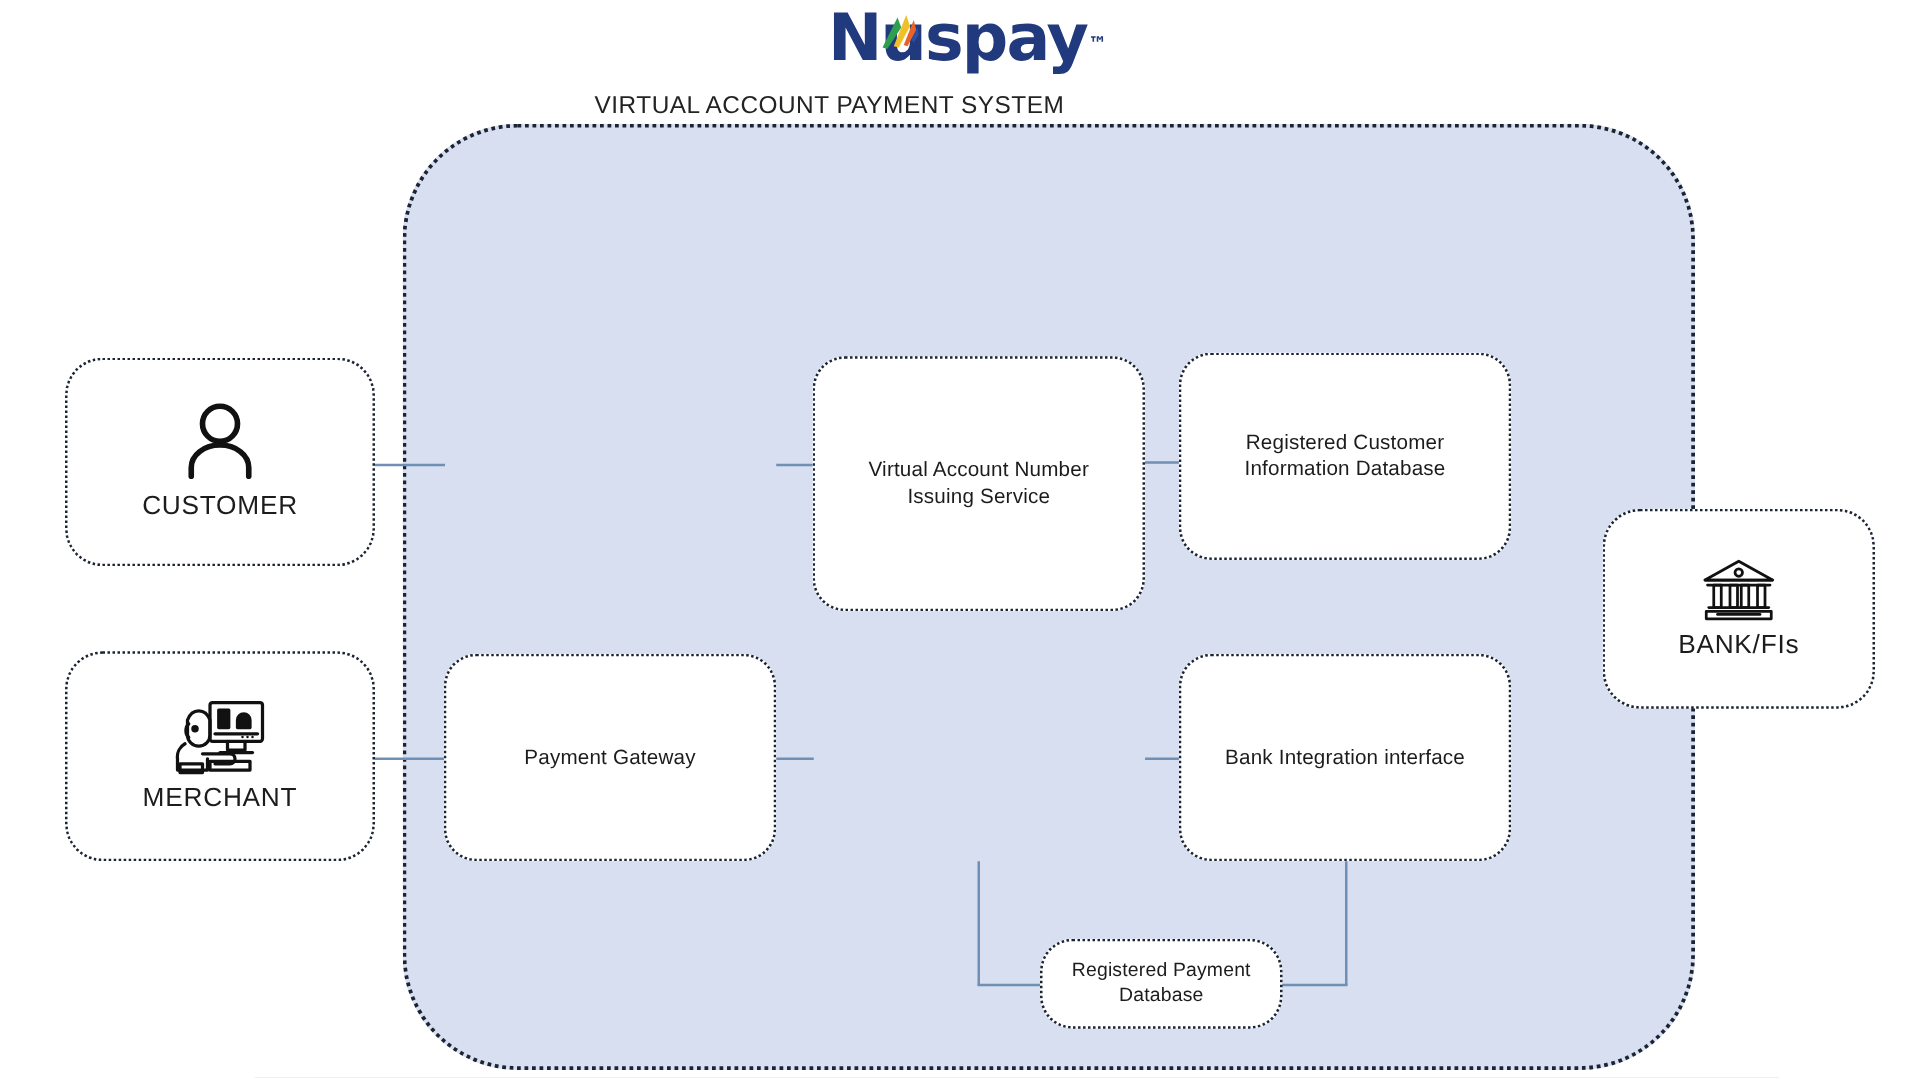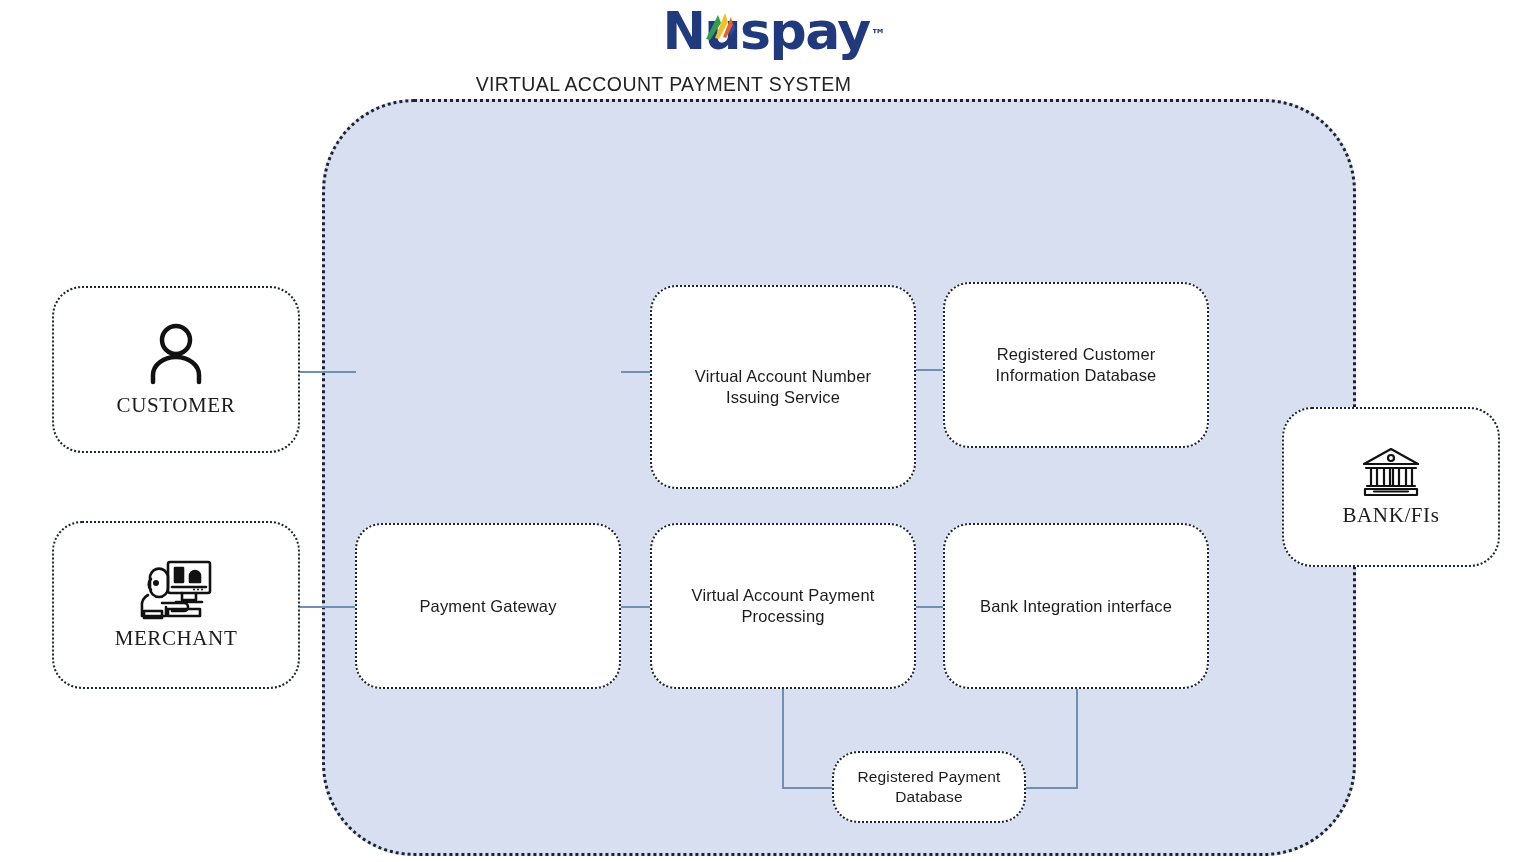--- a/index.html
+++ b/index.html
@@ -57,21 +57,21 @@
   }
 
   
   .actor{
     flex-direction:column;gap:0;
     border-radius:30px;
   }
   .actor .icon{display:block;}
   .actor .label{
     font-size:21px;letter-spacing:.6px;line-height:26px;
-    font-family:Liberation Serif, serif;
+    font-family:Liberation Sans, sans-serif;
   }
 
   
   #customer-node{left:52px;  top:286px; width:248px;height:167px;}
   #merchant-node{left:52px;  top:521px; width:248px;height:168px;text-align:center;}
   #bank-node    {left:1238px;top:407px; width:218px;height:160px; z-index:5;margin-left:44px;}
 
   #sms-node     {left:355px; top:285px; width:266px;height:166px;}
   #van-node     {left:650px; top:285px; width:266px;height:204px;}
   #rcid-node    {left:943px; top:282px; width:266px;height:166px;}
@@ -189,23 +189,20 @@
   <div class="node" id="van-node">
     <span class="label">Virtual Account Number Issuing Service</span>
   </div>
   <div class="node" id="rcid-node">
     <span class="label">Registered Customer Information Database</span>
   </div>
 
   <div class="node" id="gateway-node">
     <span class="label">Payment Gateway</span>
   </div>
-  <div class="node" id="vapp-node">
-    <span class="label">Virtual Account Payment Processing</span>
-  </div>
   <div class="node" id="bii-node">
     <span class="label">Bank Integration interface</span>
   </div>
 
   <div class="node" id="rmd-node">
     <span class="label">Registered Payment Database</span>
   </div>
 
 </div>
 

